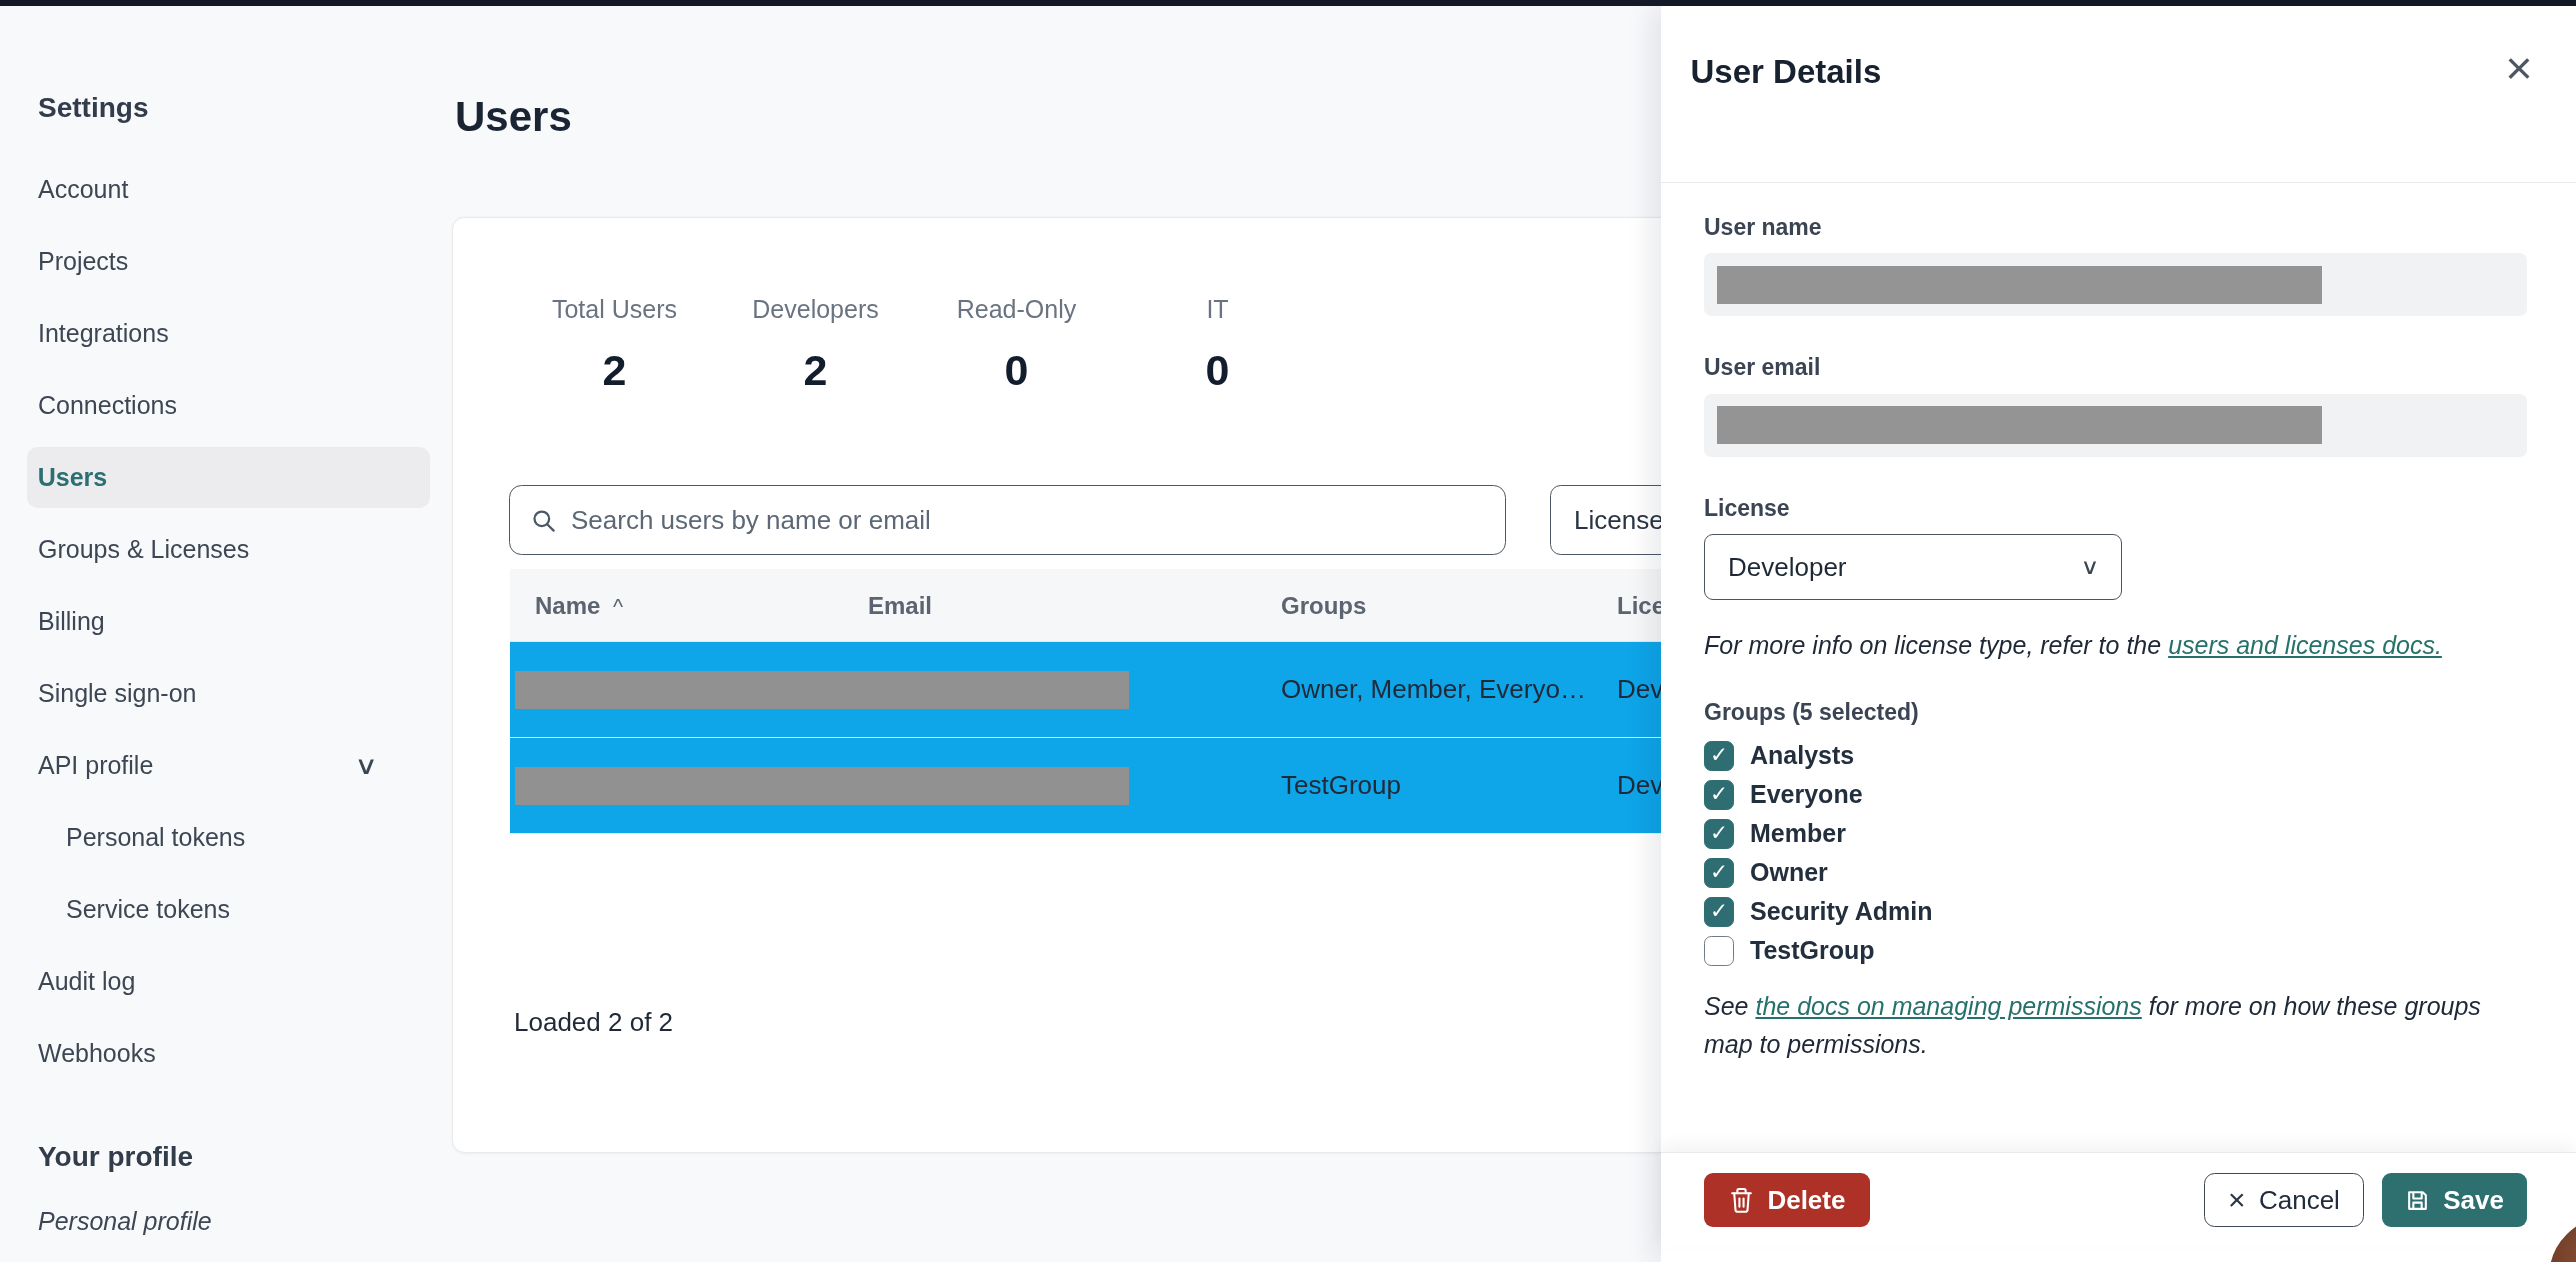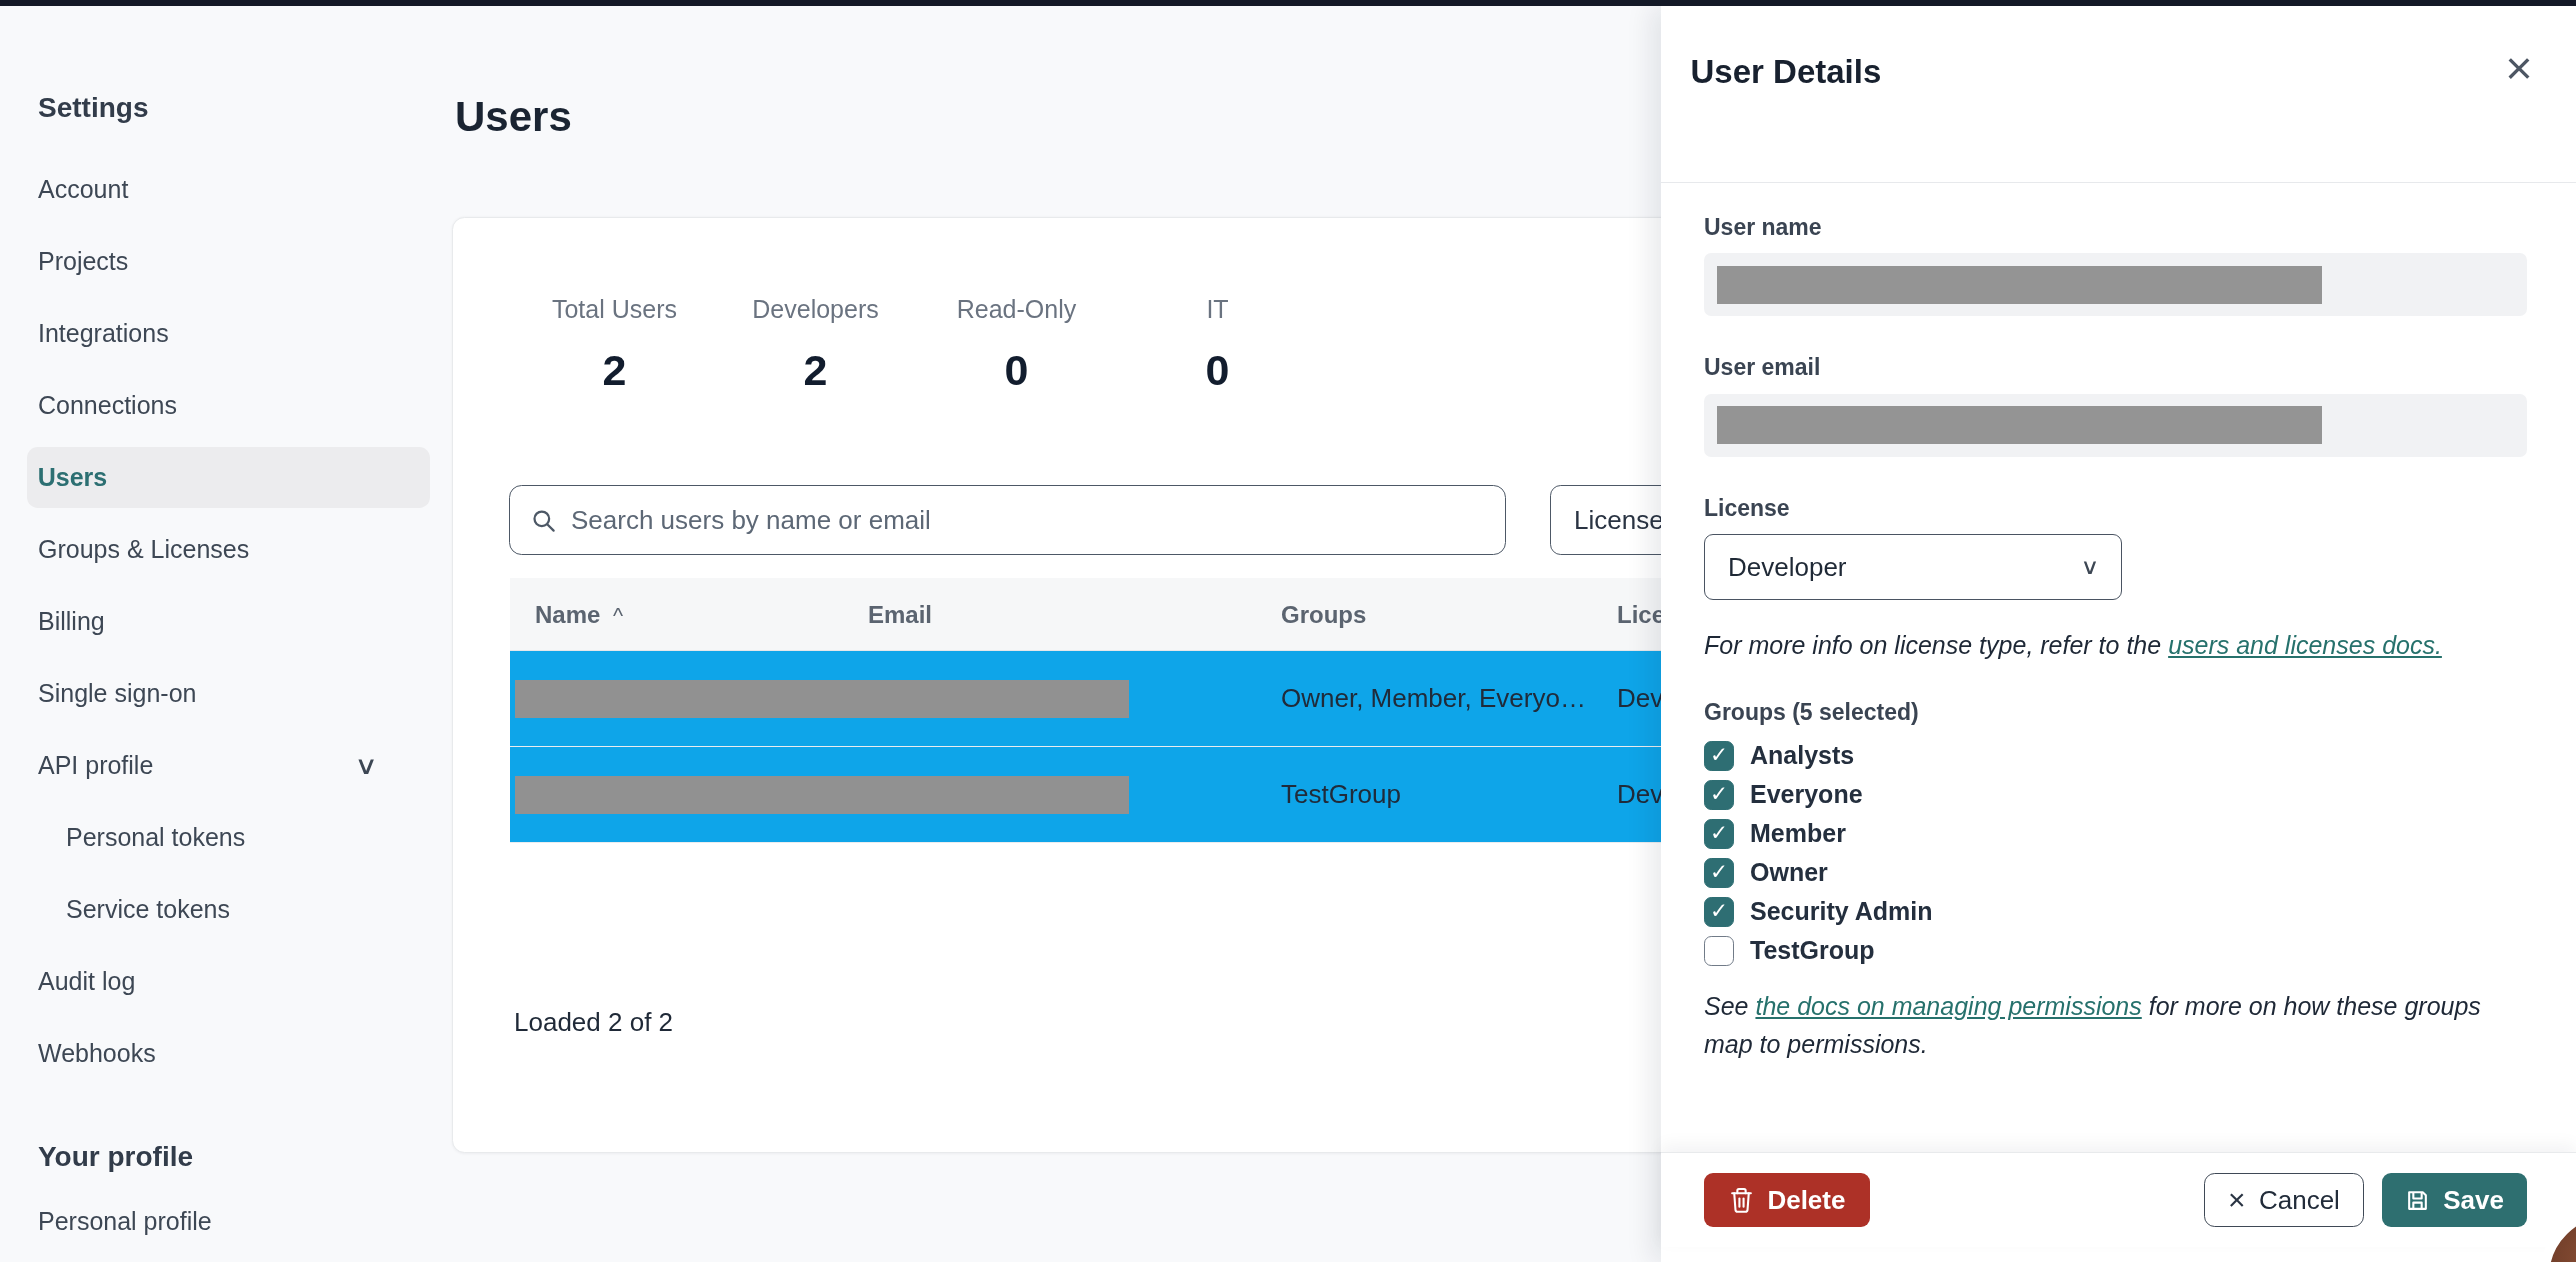--- a/index.html
+++ b/index.html
@@ -48,21 +48,21 @@
     font-family:inherit; font-size:26px; color:#1f2937; background:transparent;
   }
   .search-box input::placeholder { color:#5d6876; opacity:1; }
 
   .license-btn {
     position:absolute; left:1097px; top:267px; width:233px; height:70px;
     border:1.8px solid #4d5866; border-radius:10.7px; background:#fff;
     font-size:26px; color:#2a3443; display:flex; align-items:center; padding-left:23px; cursor:pointer;
   }
 
-  .table { position:absolute; left:57px; top:360px; right:0; }
+  .table { position:absolute; left:57px; top:351px; right:0; }
   .thead {
     position:relative; height:73px; background:#f6f7f8; border-bottom:0.9px solid #e5e7ea;
     font-size:24px; font-weight:700; color:#5b6470;
   }
   .th { position:absolute; top:23px; }
   .th-name { left:25px; } .th-email { left:358px; } .th-groups { left:771px; } .th-license { left:1107px; }
   .sort-caret { font-size:21.5px; font-weight:400; color:#5b6470; margin-left:12.5px; }
   .trow { position:relative; height:96px; border-bottom:0.9px solid #eaecef; cursor:pointer; background:#0ea5e9; }
   .redact-bar-row { position:absolute; left:5.4px; top:29px; width:614px; height:38px; background:#919191; }
   .td-groups { position:absolute; left:771px; top:32px; font-size:26px; color:#202b3a; white-space:nowrap; }
@@ -194,21 +194,21 @@
         <span>Audit log</span>
 
       </div>
 
       <div class="side-item">
         <span>Webhooks</span>
 
       </div>
     </div>
   <div class="side-heading profile">Your profile</div>
-  <div class="side-list" style="margin-top:12.5px;">
+  <div class="side-list" style="margin-top:12.5px;font-style:italic;">
 
       <div class="side-item">
         <span>Personal profile</span>
       </div>
     </div>
 </nav>
 
 <h1 class="main-title">Users</h1>
 
 <section class="card">

